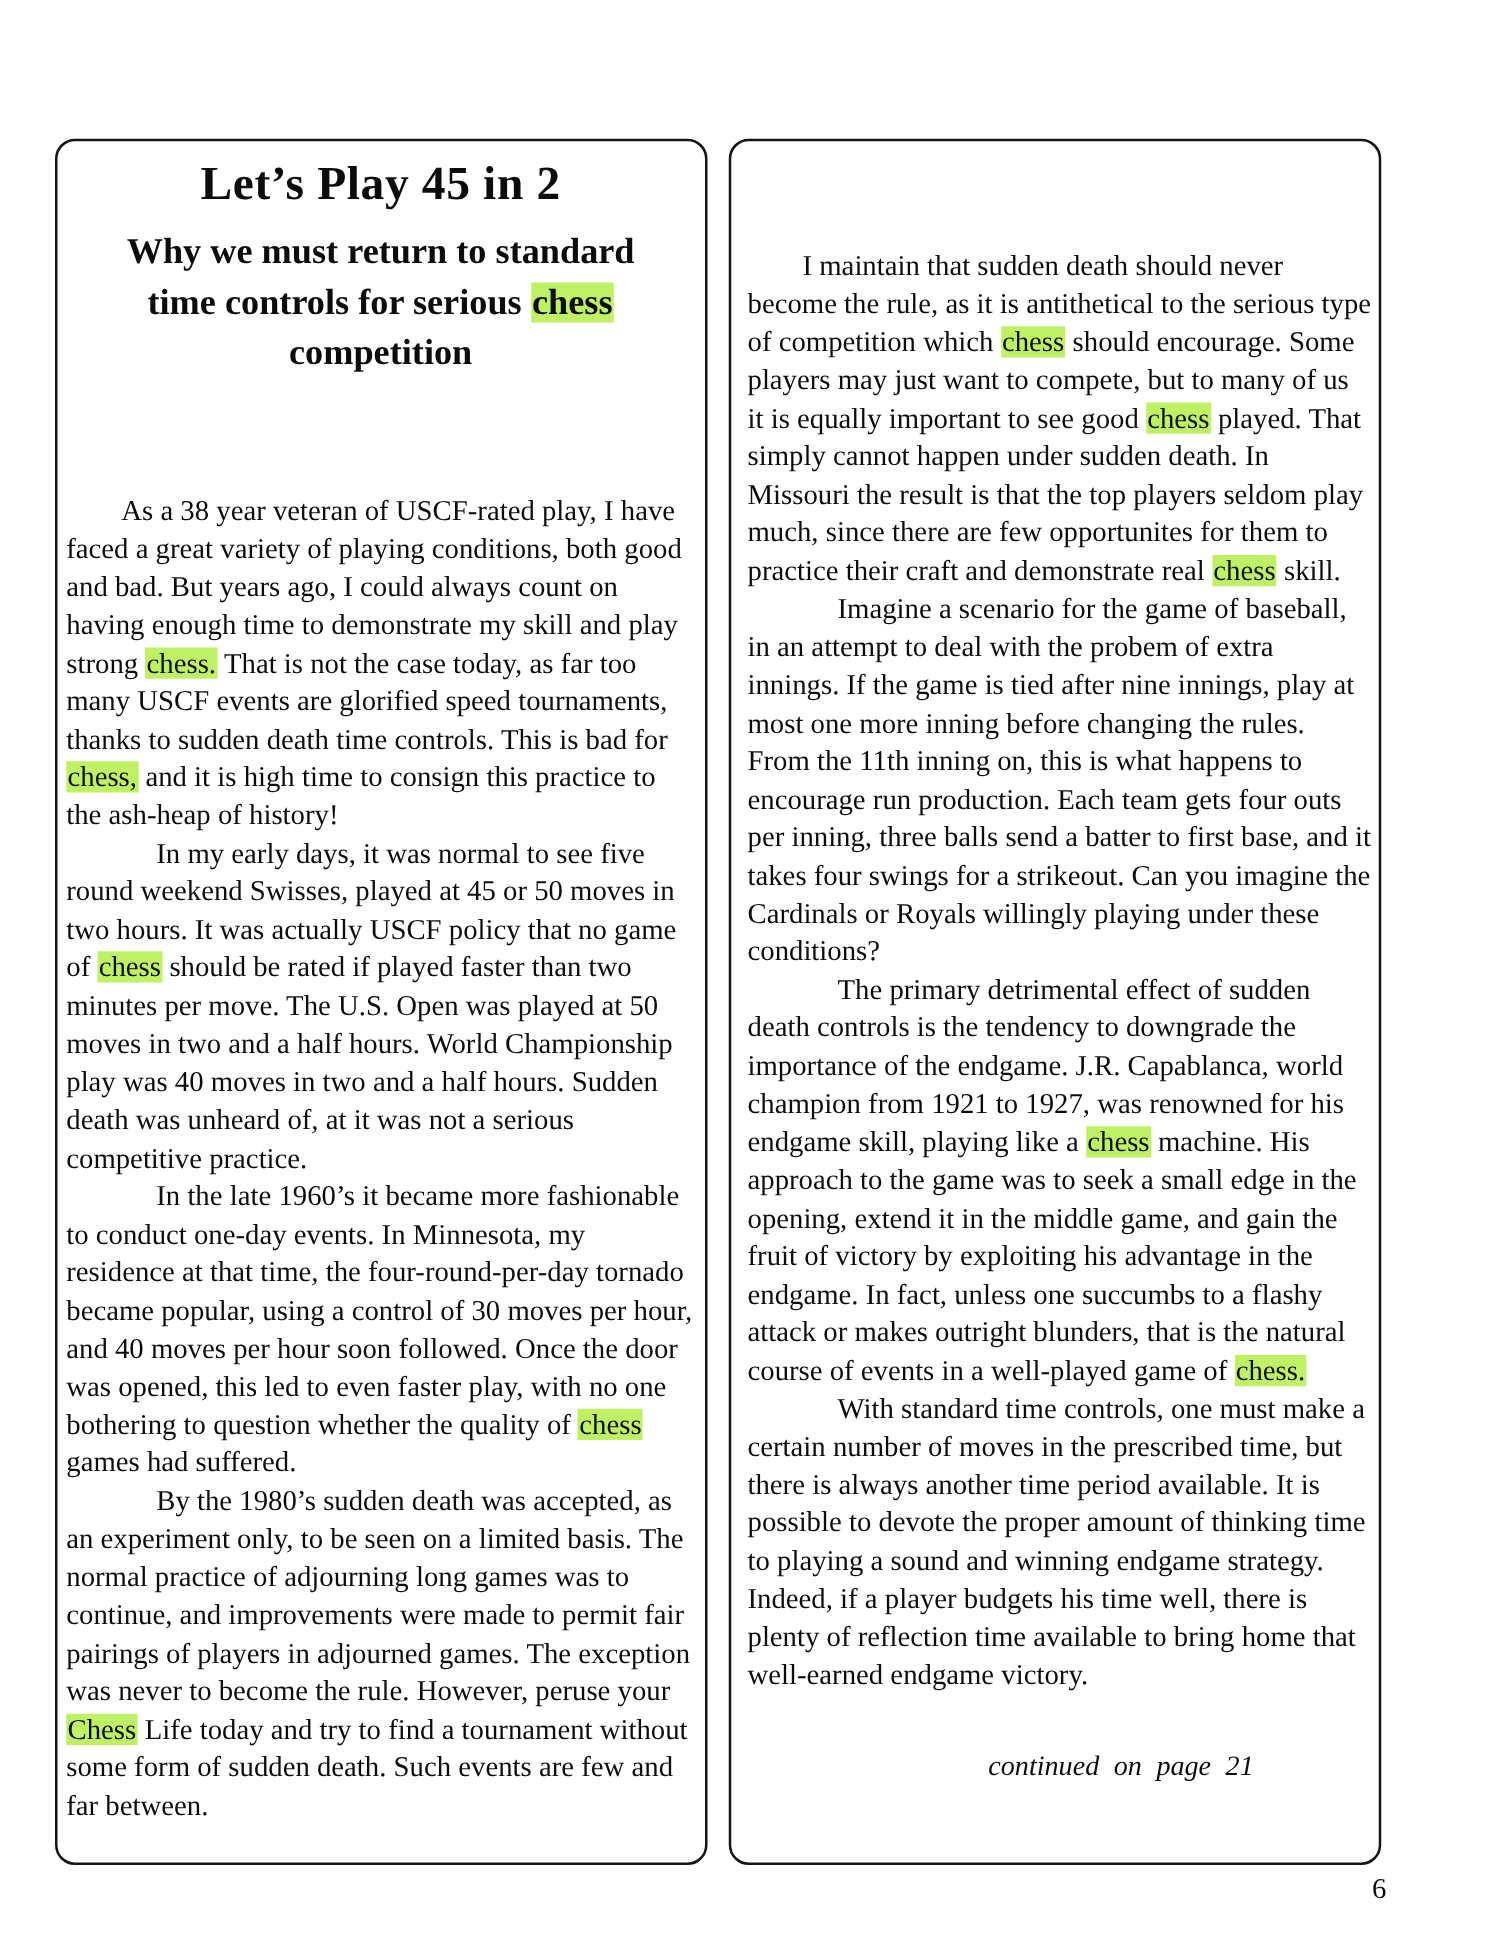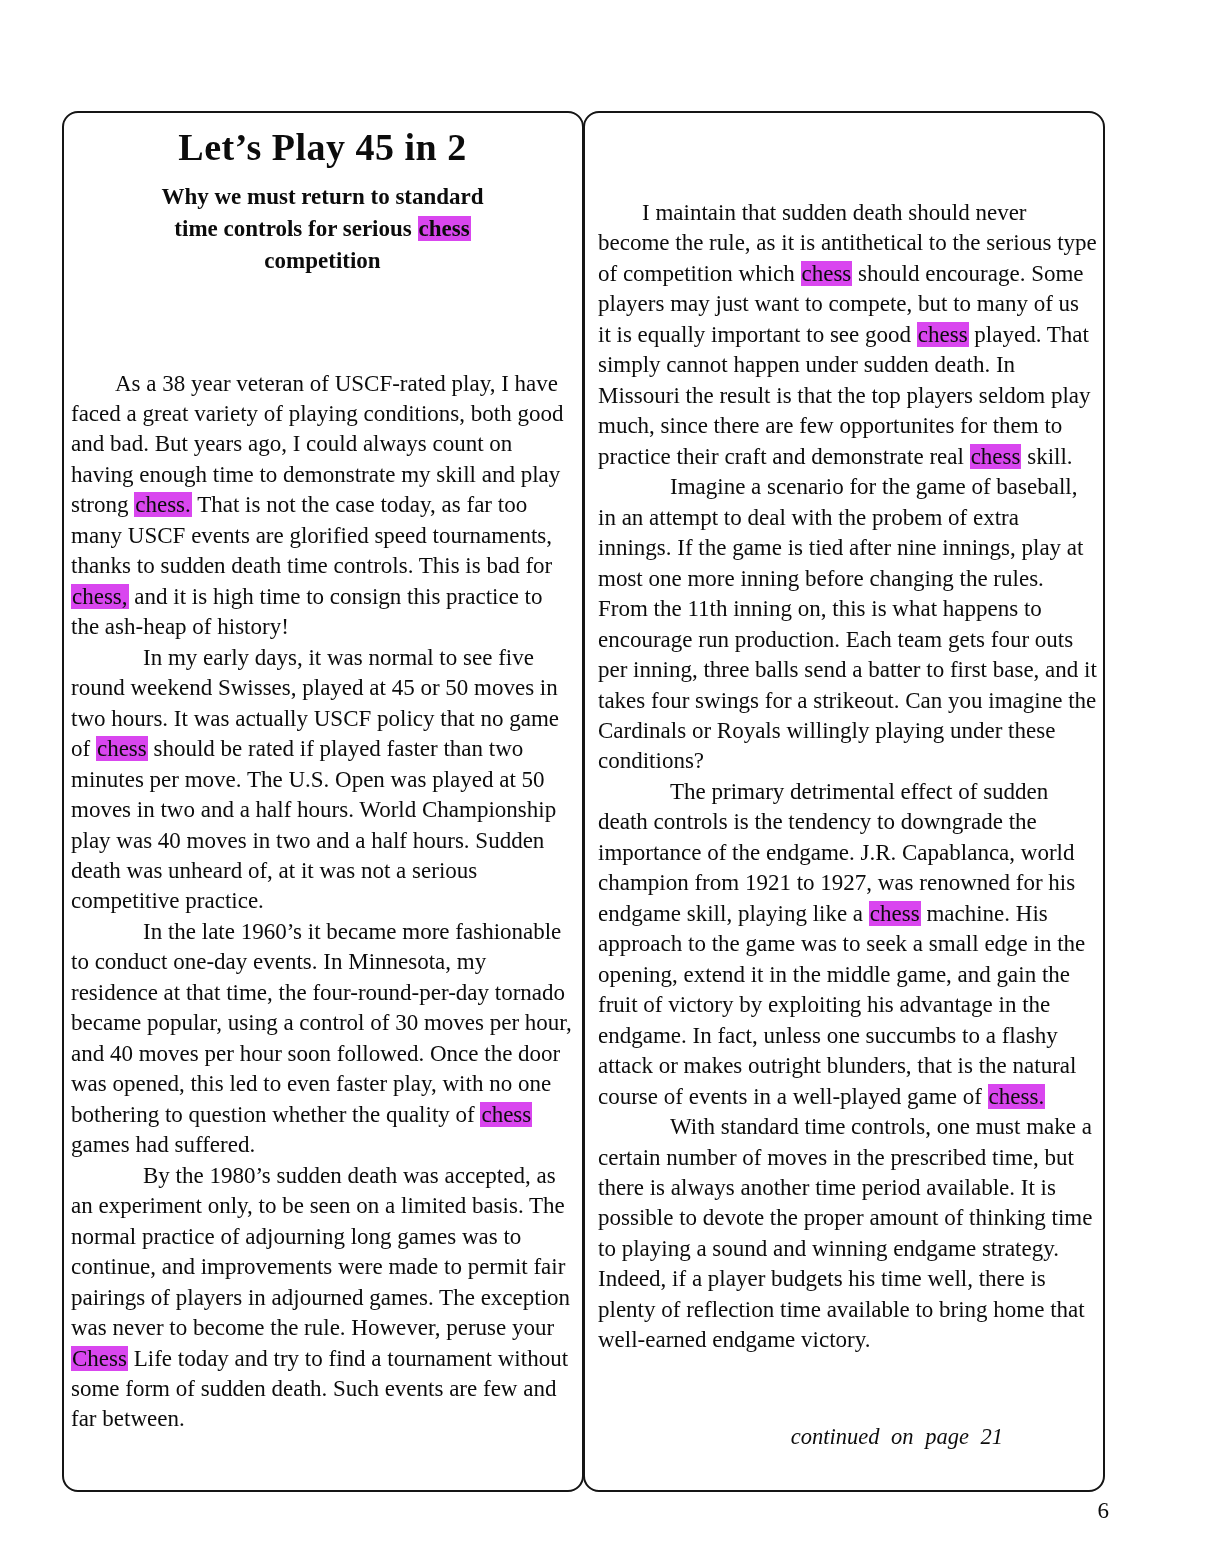--- a/index.html
+++ b/index.html
@@ -19,35 +19,35 @@
   .article-box {
     position: absolute;
     top: 111px;
     height: 1381px;
     width: 522px;
     border: 2.5px solid #151515;
     border-radius: 16px;
     background: #ffffff;
     box-sizing: border-box;
   }
-  .box-left  { left: 62px;  padding: 10px 8px 0 7px; }
+  .box-left  { left: 44px;  padding: 10px 8px 0 7px; }
   .box-right { left: 583px; padding: 85px 6px 0 13px; }
 
   .article-title {
     text-align: center;
     font-weight: bold;
     font-size: 38px;
     line-height: 1.13;
     letter-spacing: 0.5px;
     margin-top: 3px;
   }
   .article-subtitle {
     text-align: center;
     font-weight: bold;
-    font-size: 23px;
+    font-size: 29px;
     line-height: 1.4;
     margin-top: 12px;
     white-space: pre-line;
   }
   .byline {
     text-align: right;
     font-style: italic;
     font-size: 23px;
     padding-right: 88px;
     margin-top: 27px;
@@ -58,29 +58,29 @@
     line-height: 1.325;
   }
   .box-left .body-copy { margin-top: 91px; }
   .body-copy p {
     margin: 0;
     padding: 0;
   }
   .body-copy p.indent-small { text-indent: 44px; }
   .body-copy p.indent-large { text-indent: 72px; }
   .hl {
-    background: #d946ef;
+    background: #bef264;
     padding: 0 1px;
   }
   .continued-note {
     font-style: italic;
     font-size: 22.5px;
     text-align: right;
     padding-right: 94px;
-    margin-top: 68px;
+    margin-top: 44px;
     word-spacing: 6px;
   }
   .page-number {
     position: absolute;
     top: 1498px;
     right: 97px;
     font-size: 23px;
     font-style: normal;
   }
 </style>

